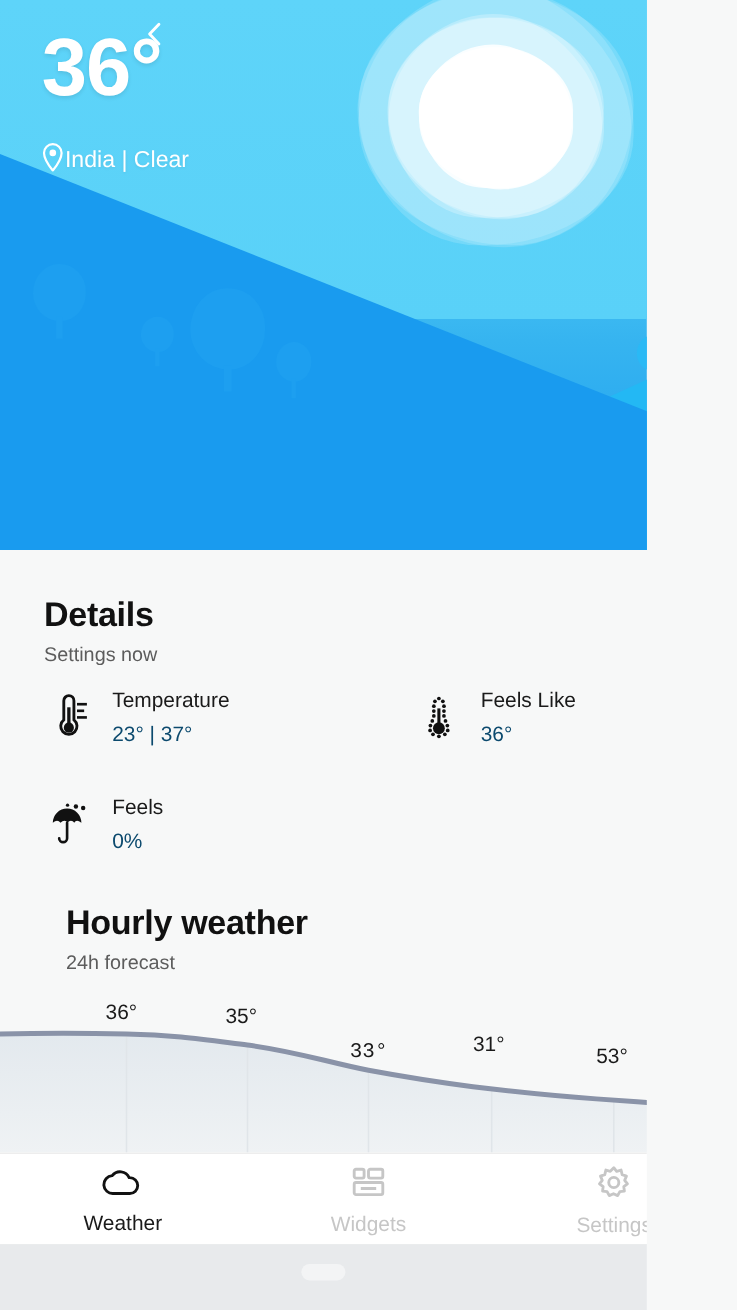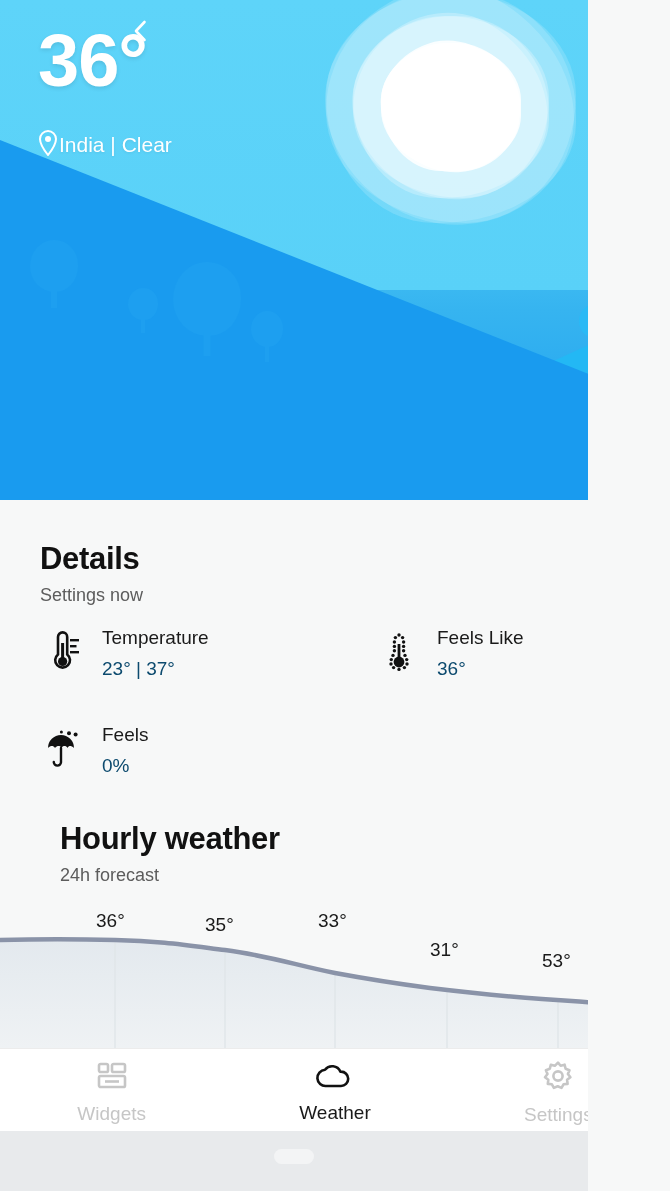--- a/index.html
+++ b/index.html
@@ -328,52 +328,52 @@
           <line x1="447" y1="95" x2="447" y2="153"></line>
           <line x1="558" y1="106" x2="558" y2="153"></line>
         </g>
         <path d="M0,45 C40,44 75,44 115,45 C160,46 185,50 225,55 C270,61 295,70 335,78
                  C378,86 392,88 430,93 C472,98 500,101 542,104 C585,107 630,110 670,113" fill="none" stroke="#8a93a8" stroke-width="4.5" stroke-linecap="round"></path>
       </svg>
     </div>
 
     <div class="chart-lbl" style="left:96px; top:410px;">36°</div>
     <div class="chart-lbl" style="left:205px; top:414px;">35°</div>
-    <div class="chart-lbl" style="left:318px; top:410px;">33°</div>
+    <div class="chart-lbl" style="left:318px; top:445px;font-family:Liberation Mono, monospace;">33°</div>
     <div class="chart-lbl" style="left:430px; top:439px;">31°</div>
     <div class="chart-lbl" style="left:542px; top:450px;">53°</div>
     <div class="chart-lbl" style="left:652px; top:458px;">28°</div>
 
   </div>
 
   <div class="bottom-nav">
+
+    <div class="nav-item active">
+      <span>
+        <svg width="40" height="30" viewBox="0 0 40 30">
+          <path d="M11 25h15a7.2 7.2 0 000-14.4h-.6A9 9 0 0010 8.8 7.6 7.6 0 0011 25z" fill="none" stroke="#111" stroke-width="2.6" stroke-linejoin="round"></path>
+        </svg>
+      </span>
+      <span class="nav-lbl">Weather</span>
+    </div>
 
     <div class="nav-item inactive">
       <span>
         <svg width="36" height="32" viewBox="0 0 36 32">
           <g fill="none" stroke="#c6c6c6" stroke-width="2.6">
             <rect x="5" y="4" width="9" height="8" rx="1.6"></rect>
             <rect x="18" y="4" width="13" height="8" rx="1.6"></rect>
             <rect x="5" y="16" width="26" height="11" rx="1.6"></rect>
             <line x1="11" y1="21.5" x2="25" y2="21.5"></line>
           </g>
         </svg>
       </span>
       <span class="nav-lbl">Widgets</span>
     </div>
 
-    <div class="nav-item active">
-      <span>
-        <svg width="40" height="30" viewBox="0 0 40 30">
-          <path d="M11 25h15a7.2 7.2 0 000-14.4h-.6A9 9 0 0010 8.8 7.6 7.6 0 0011 25z" fill="none" stroke="#111" stroke-width="2.6" stroke-linejoin="round"></path>
-        </svg>
-      </span>
-      <span class="nav-lbl">Weather</span>
-    </div>
-
     <div class="nav-item inactive">
       <span>
         <svg width="34" height="34" viewBox="0 0 34 34">
           <g fill="none" stroke="#c6c6c6" stroke-width="2.6" stroke-linejoin="round">
             <path d="M17 3.6l2.6 3.2 4-1.1 1 4.1 3.9 1.4-1.6 3.8 2.5 3.3-3.3 2.5
                      .5 4.1-4.1.4-2 3.6-3.8-1.7-3.8 1.7-2-3.6-4.1-.4.5-4.1-3.3-2.5
                      2.5-3.3-1.6-3.8 3.9-1.4 1-4.1 4 1.1z"></path>
             <circle cx="17" cy="17" r="4.6"></circle>
           </g>
         </svg>

